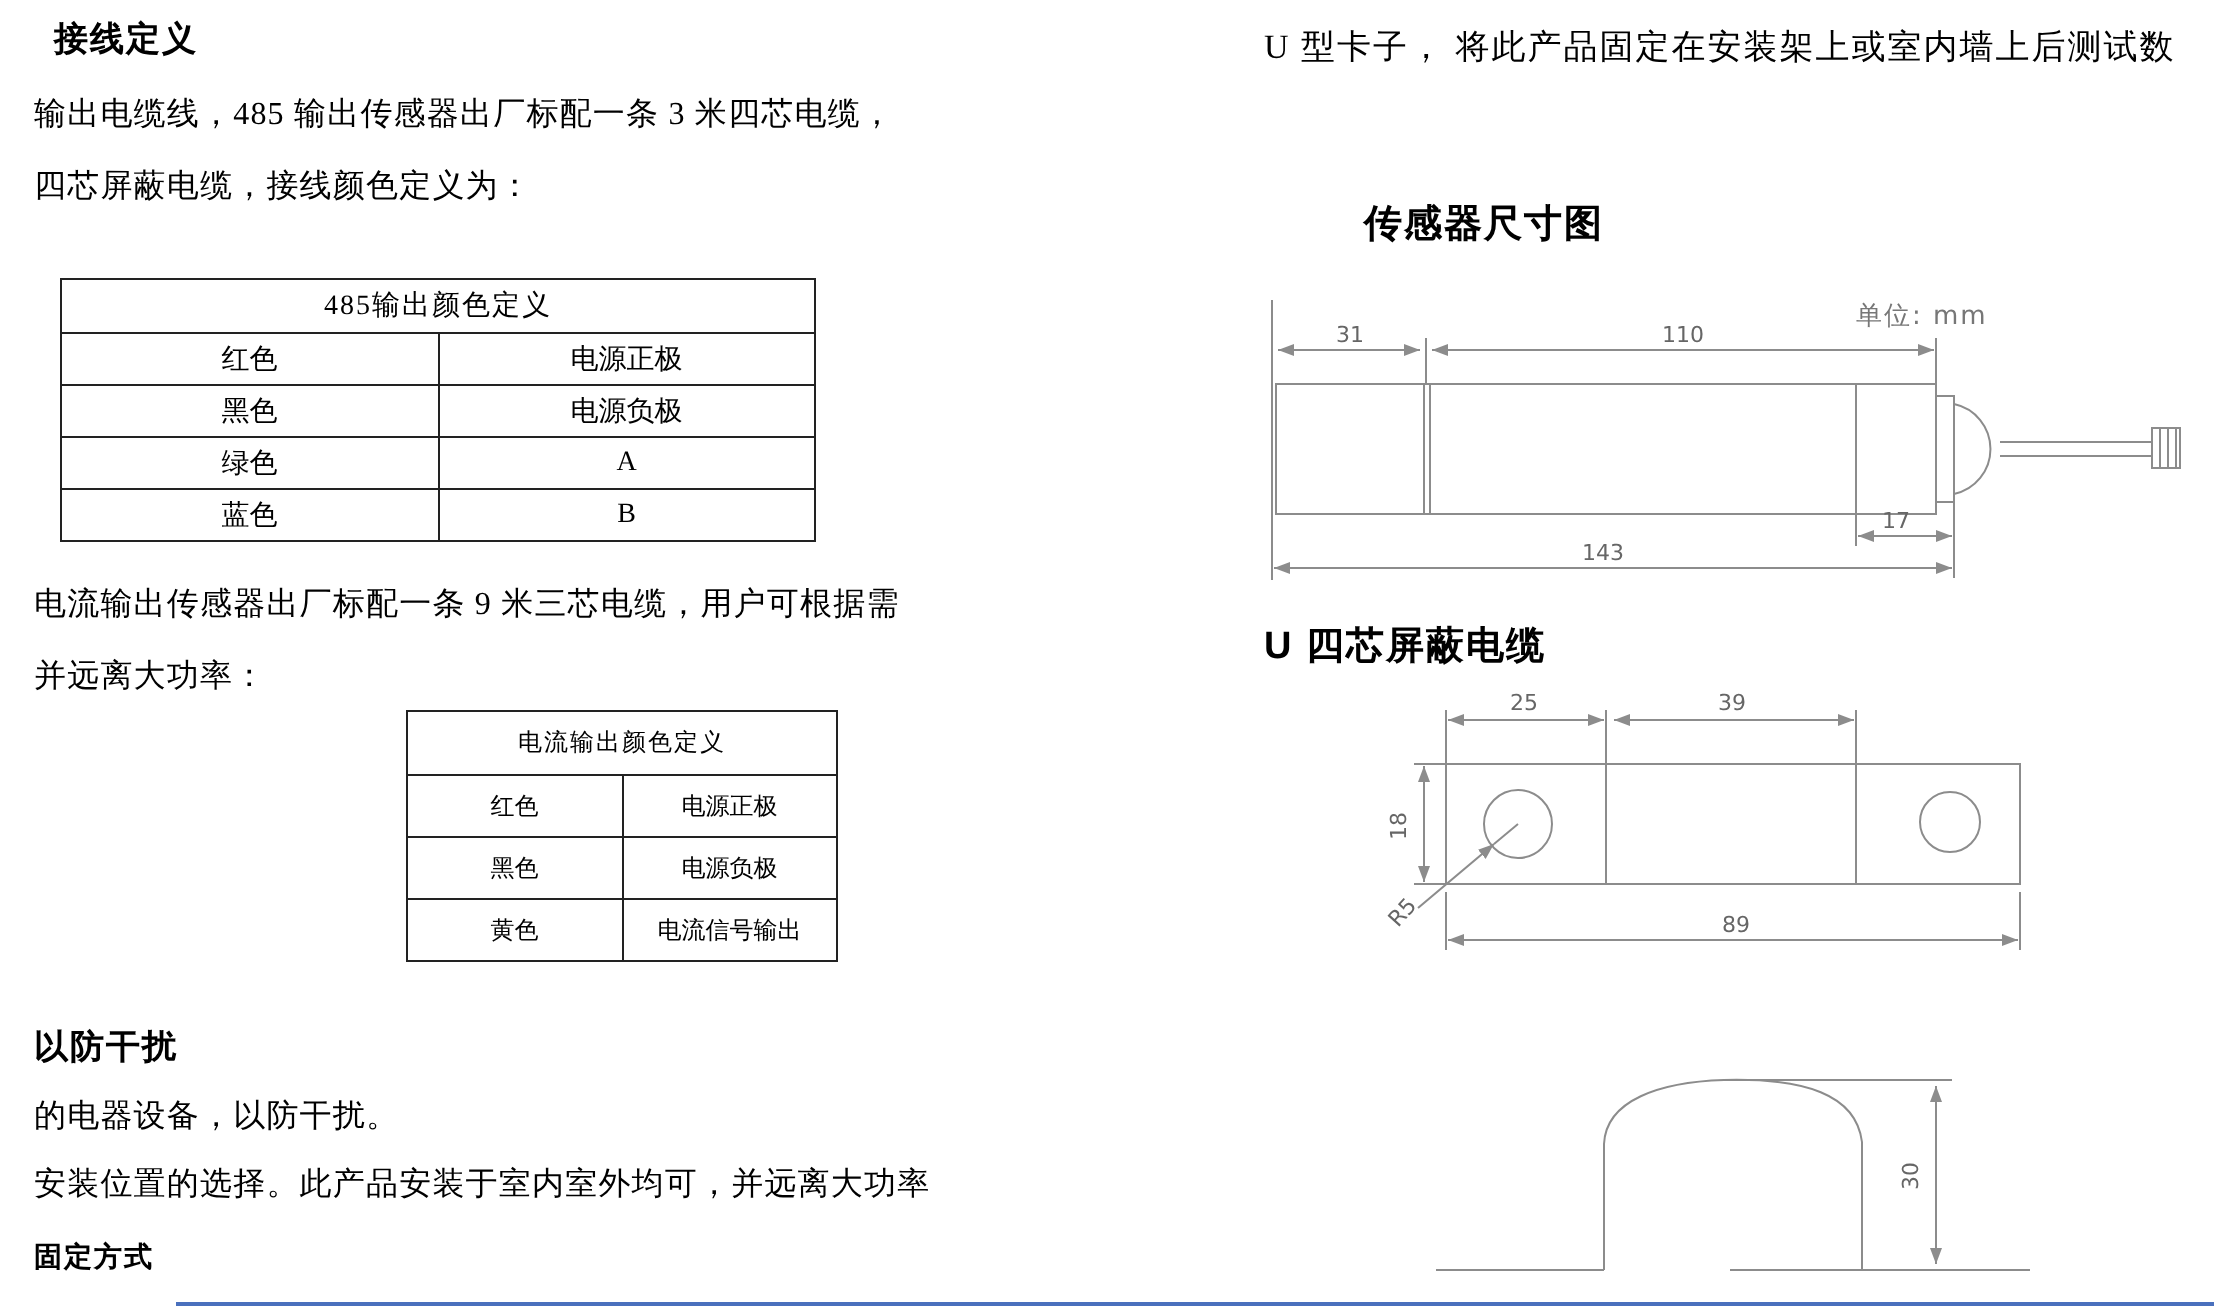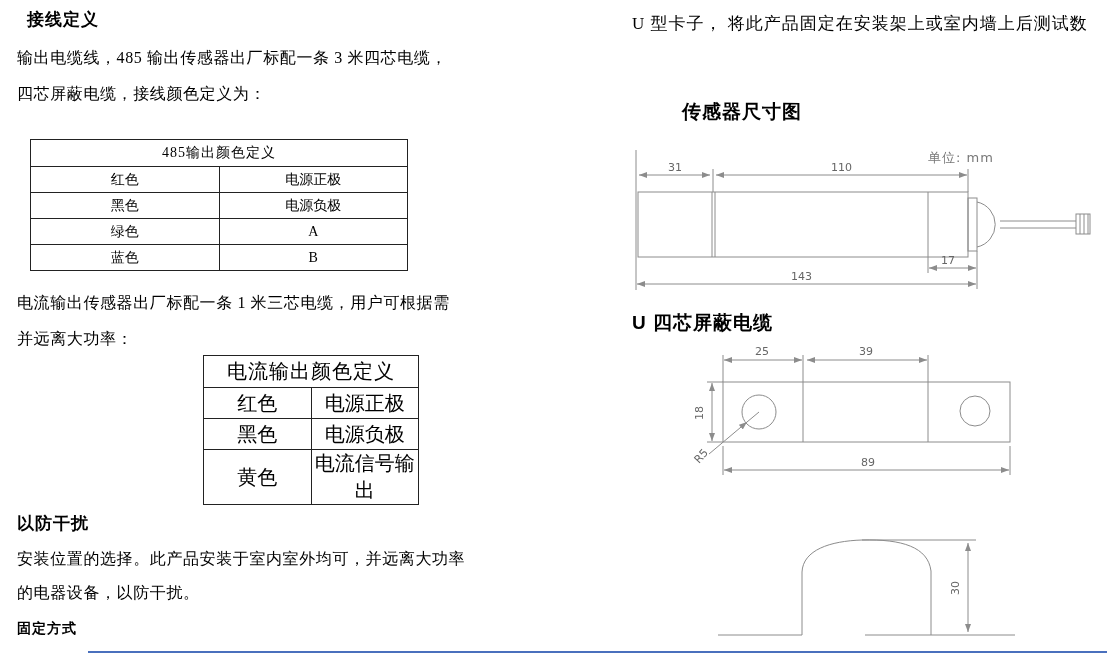--- a/index.html
+++ b/index.html
@@ -14,21 +14,21 @@
   }
   .para{position:absolute;}
   .para .ln{white-space:nowrap;letter-spacing:0.6px;}
   .p-left .ln{height:36px;line-height:36px;font-size:16px;}
   .p-right .ln{height:35px;line-height:35px;font-size:17px;letter-spacing:1px;}
   table.tbl{position:absolute;border-collapse:collapse;table-layout:fixed;}
   table.tbl td{border:1.6px solid #222;text-align:center;vertical-align:middle;padding:0;overflow:hidden;}
   .tbl-485{left:30px;top:139px;width:378px;font-size:14px;}
   .tbl-485 td{height:25px;}
   .tbl-485 td.ttl{height:26px;letter-spacing:1px;font-family:Liberation Serif, serif;}
-  .tbl-cur{left:203px;top:355px;width:216px;font-size:20px;}
+  .tbl-cur{left:203px;top:355px;width:216px;font-size:12px;}
   .tbl-cur td{height:30px;}
   .tbl-cur td.ttl{height:31px;letter-spacing:1px;}
   svg .dl{stroke:#8c8c8c;stroke-width:1;fill:none;}
   svg text.dim{font-family:"DejaVu Sans",sans-serif;font-size:11px;fill:#666;}
   svg text.unit{font-family:"DejaVu Sans",sans-serif;font-size:13px;fill:#777;letter-spacing:1px;}
   .footer-rule{position:absolute;left:88px;top:651px;width:1019px;height:2px;background:#4a70bd;}
 </style>
 </head>
 <body>
 
@@ -57,21 +57,21 @@
     <td>A</td>
   </tr>
   <tr>
     <td>蓝色</td>
     <td>B</td>
   </tr>
 </tbody>
   </table>
 
 <div class="para p-left" style="left:17px;top:285px;">
-  <div class="ln">电流输出传感器出厂标配一条 1 米三芯电缆，用户可根据需</div>
+  <div class="ln">电流输出传感器出厂标配一条 9 米三芯电缆，用户可根据需</div>
   <div class="ln">并远离大功率：</div>
 </div>
 
 <table class="tbl tbl-cur">
   <tbody>
       <tr>
         <td class="ttl" colspan="2">电流输出颜色定义</td>
       </tr>
   <tr>
     <td style="width:81px;">红色</td>
@@ -84,22 +84,22 @@
   <tr>
     <td>黄色</td>
     <td>电流信号输出</td>
   </tr>
 </tbody>
   </table>
 
 <div class="head" style="left:17px;top:512px;font-size:17px;">以防干扰</div>
 
 <div class="para p-left" style="left:17px;top:542px;">
+  <div class="ln" style="height:34px;line-height:34px;">的电器设备，以防干扰。</div>
   <div class="ln" style="height:34px;line-height:34px;">安装位置的选择。此产品安装于室内室外均可，并远离大功率</div>
-  <div class="ln" style="height:34px;line-height:34px;">的电器设备，以防干扰。</div>
 </div>
 
 <div class="head" style="left:17px;top:620px;font-size:14px;">固定方式</div>
 
 <div class="para p-right" style="left:632px;top:6px;">
   <div class="ln">U 型卡子， 将此产品固定在安装架上或室内墙上后测试数</div>
 </div>
 
 <div class="head" style="left:650px;top:99px;font-size:19px;margin-left:32px;">传感器尺寸图</div>
 

